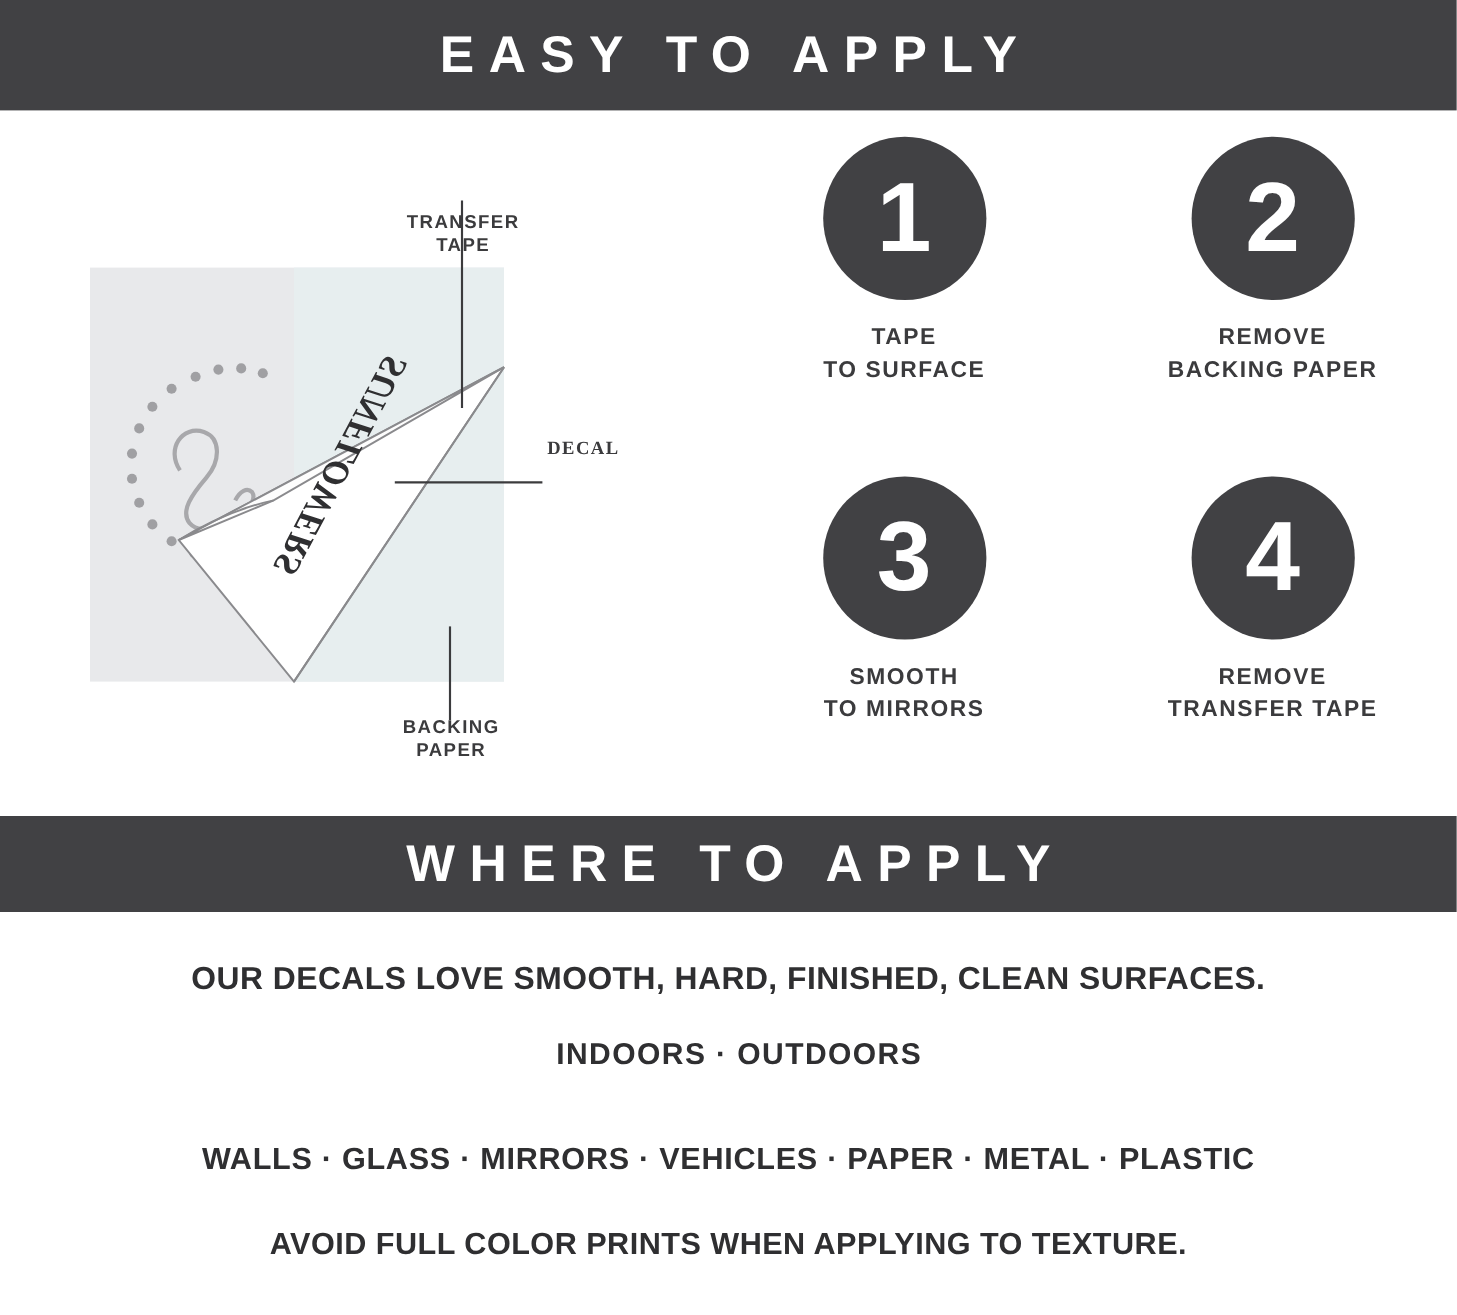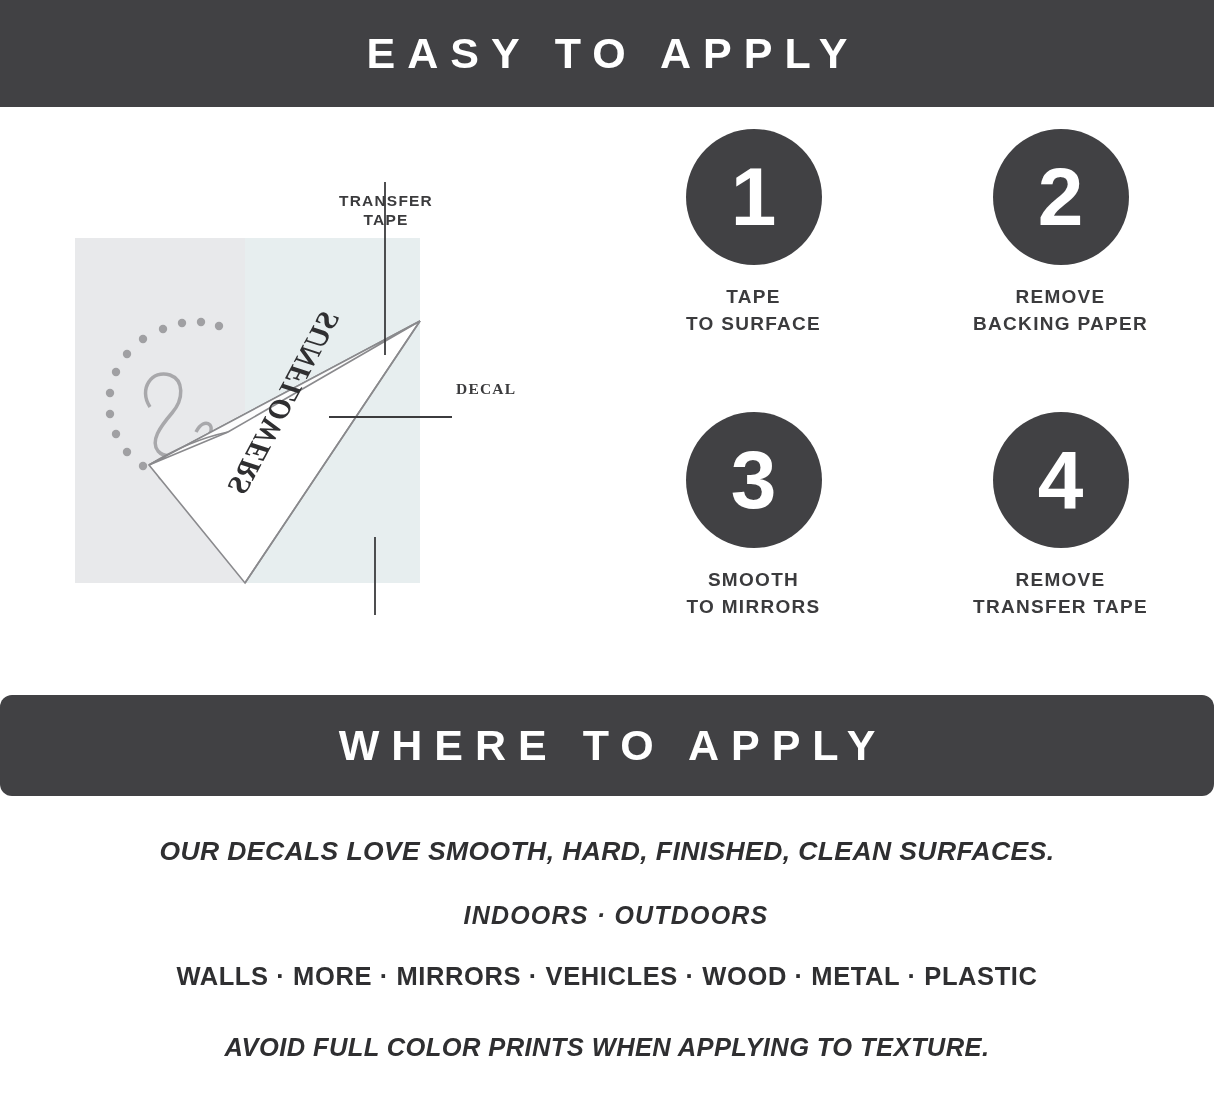--- a/index.html
+++ b/index.html
@@ -26,25 +26,24 @@
     justify-content: center;
     font-weight: bold;
   }
   .banner-title {
     font-size: 43px;
     letter-spacing: 12px;
     text-indent: 12px;
     font-weight: bold;
   }
   #banner-top {
-    height: 107px;
+    height: 92px;
   }
   #banner-where {
-    height: 101px;
-    border-radius: 12px;
+    height: 80px;
   }
 
   
   .apply-section {
     height: 588px;
     display: flex;
     flex-direction: row;
     position: relative;
   }
 
@@ -126,29 +125,28 @@
 
   
   .where-section {
     padding-top: 40px;
     text-align: center;
   }
   .where-line {
     font-weight: bold;
     color: #2f2f31;
     letter-spacing: 0.4px;
-    font-style: italic;
   }
   #where-line-1 {
     font-size: 26.5px;
     margin-bottom: 34px;
   }
   #where-line-2 {
     font-size: 25px;
-    margin-bottom: 24px;
+    margin-bottom: 50px;
     letter-spacing: 1.2px;
     padding-left: 18px;
   }
   .surfaces {
     font-size: 25.5px;
     font-weight: bold;
     line-height: 45px;
     letter-spacing: 0.6px;
     color: #2f2f31;
   }
@@ -208,20 +206,22 @@
       </g>
 
       <line x1="385" y1="75" x2="385" y2="248" stroke="#3b3b3d" stroke-width="1.8"></line>
       <line x1="329" y1="310" x2="452" y2="310" stroke="#3b3b3d" stroke-width="1.8"></line>
       <line x1="375" y1="430" x2="375" y2="508" stroke="#3b3b3d" stroke-width="1.8"></line>
     </svg>
 
     <div class="illus-label" id="label-transfer-tape" style="white-space: pre-line; margin-top: 48px;">TRANSFER
 TAPE</div>
     <div class="illus-label" id="label-decal" style="white-space: pre-line; font-family: Liberation Serif, serif;">DECAL</div>
+    <div class="illus-label" id="label-backing-paper" style="white-space: pre-line;">BACKING
+PAPER</div>
   </div>
 
   <div class="steps">
     <div class="step">
       <div class="step-circle">1</div>
       <div class="step-label">TAPE
 TO SURFACE</div>
     </div>
     <div class="step">
       <div class="step-circle">2</div>
@@ -241,15 +241,15 @@
   </div>
 </div>
 
 <div class="banner" id="banner-where">
   <div class="banner-title">WHERE TO APPLY</div>
 </div>
 
 <div class="where-section">
   <div class="where-line" id="where-line-1">OUR DECALS LOVE SMOOTH, HARD, FINISHED, CLEAN SURFACES.</div>
   <div class="where-line" id="where-line-2">INDOORS  ·  OUTDOORS</div>
-  <div class="surfaces">WALLS ·  MORE  ·  MIRRORS  ·  VEHICLES  ·  WOOD  ·  METAL  ·  PLASTIC</div>
+  <div class="surfaces">WALLS ·  GLASS  ·  MIRRORS  ·  VEHICLES  ·  PAPER  ·  METAL  ·  PLASTIC</div>
   <div class="where-line" id="where-line-5">AVOID FULL COLOR PRINTS WHEN APPLYING TO TEXTURE.</div>
 </div>
 
 </body></html>

